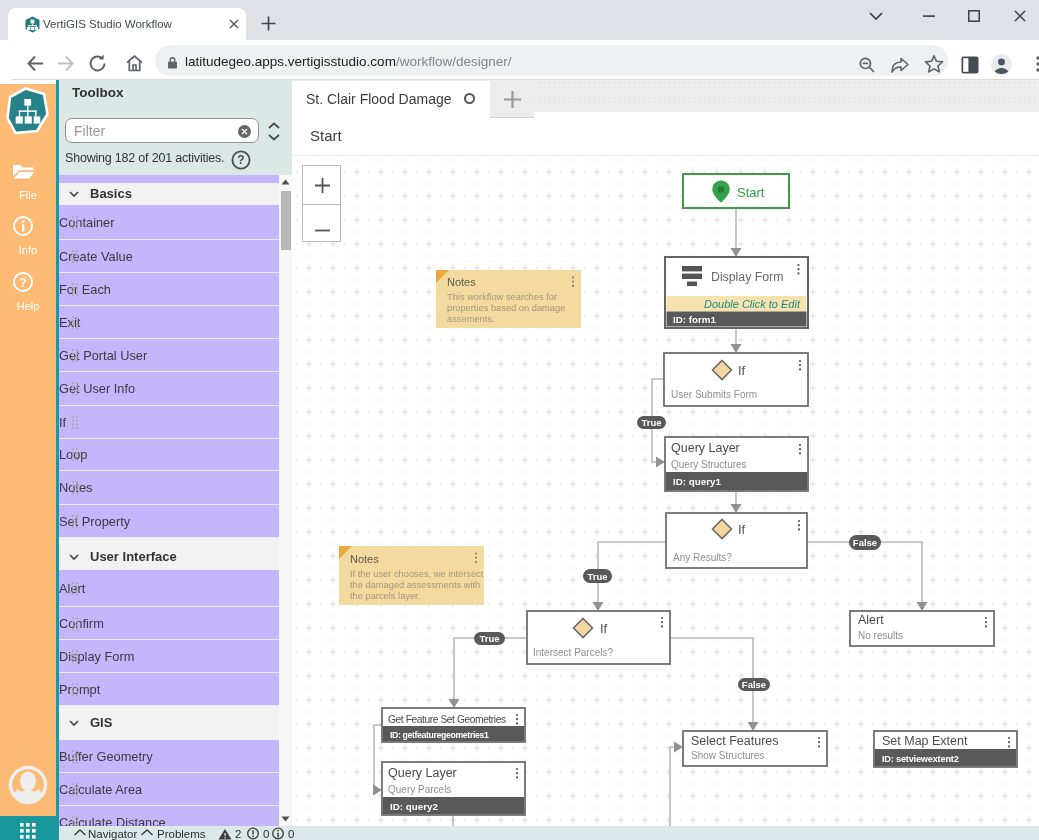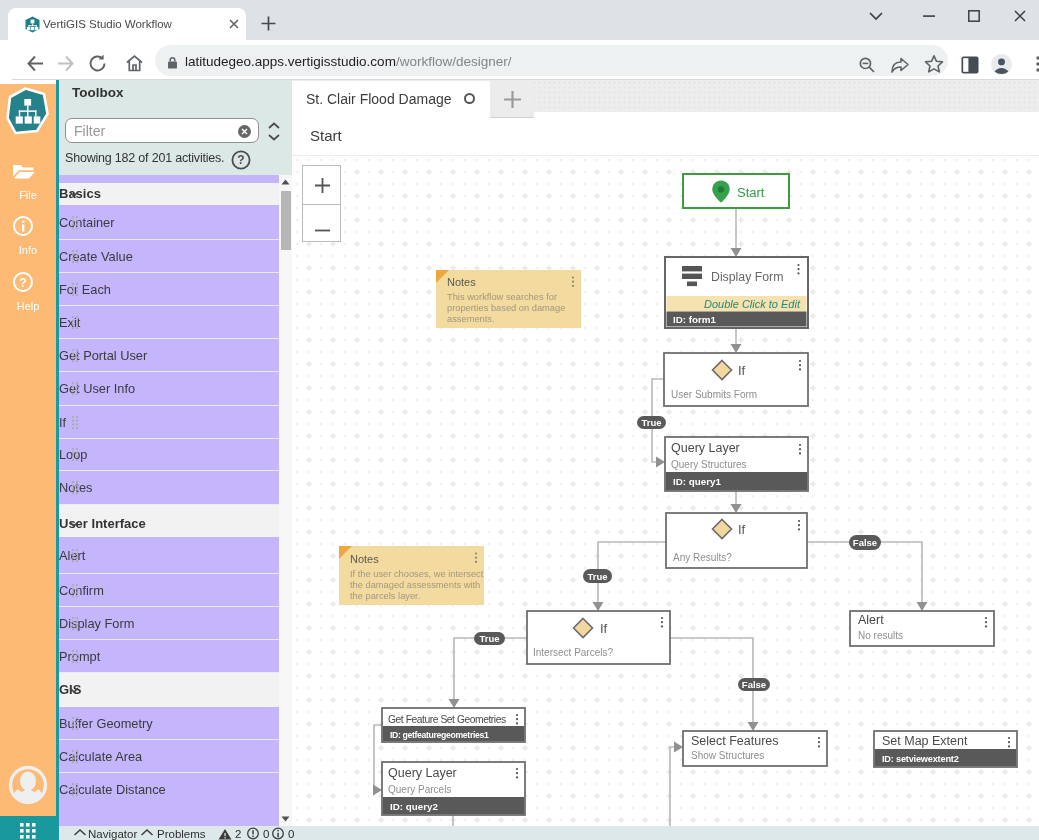--- a/index.html
+++ b/index.html
@@ -16,21 +16,21 @@
 #app { position:absolute; left:0; top:80px; width:1039px; height:760px; }
 #rail { position:absolute; left:0; top:4px; width:56px; height:760px; background:#fdba74; }
 #tealstrip { position:absolute; left:56px; top:0; width:3px; height:760px; background:#1b98a2; }
 #toolbox { position:absolute; left:59px; top:0; width:233px; height:746px; background:#c4b5fd; }
 #tbhead { position:absolute; left:0; top:0; width:233px; height:95px; background:#dce8e6; }
 #tbtitle { position:absolute; left:13px; top:5px; font-size:13.5px; font-weight:bold; color:#333; }
 #filter { position:absolute; left:6px; top:38px; width:194px; height:25px; background:#fff; border:1px solid #919191; border-radius:7px; }
 #filter span { position:absolute; left:8px; top:4px; color:#999; font-size:14px; }
 #showing { position:absolute; left:6px; top:71px; font-size:12.5px; color:#333; letter-spacing:-0.2px; }
 #tblist { position:absolute; left:0; top:103px; width:220px; height:651px; }
-.sect { position:relative; height:22px; background:#f2f2f2; line-height:22px; font-size:13px; font-weight:bold; color:#333; }
+.sect { position:relative; height:22px; background:#f2f2f2; line-height:22px; font-size:13px; font-weight:bold; color:#333; padding-left:31px; }
 .sect svg { position:absolute; left:9px; top:5px; }
 .item { position:relative; height:33px; line-height:33px; font-size:12.8px; color:#3b3b3b; border-bottom:1px solid #ebebeb; }
 .item svg { position:absolute; left:12px; top:9px; }
 #tbscroll { position:absolute; left:220px; top:95px; width:13px; height:651px; background:#f7f7f7; }
 #tbthumb { position:absolute; left:1.5px; top:16px; width:10px; height:59px; background:#b6b6b6; }
 
 #main { position:absolute; left:292px; top:0; width:747px; height:746px; }
 #dtabbar { position:absolute; left:0; top:0; width:747px; height:32px;
   background-image: radial-gradient(circle, #dfe0e1 0.9px, transparent 1.05px);
   background-size:5px 5px; background-color:#ededee; }
@@ -316,20 +316,32 @@
               <circle cx="2" cy="2" r="1.1"></circle>
               <circle cx="6" cy="2" r="1.1"></circle>
               <circle cx="2" cy="5.7" r="1.1"></circle>
               <circle cx="6" cy="5.7" r="1.1"></circle>
               <circle cx="2" cy="9.4" r="1.1"></circle>
               <circle cx="6" cy="9.4" r="1.1"></circle>
               <circle cx="2" cy="13.1" r="1.1"></circle>
               <circle cx="6" cy="13.1" r="1.1"></circle>
             </g>
           </svg>Notes</div>
+      <div class="item" style="height:33px;line-height:33px"><svg style="top:9px" width="8" height="15" viewBox="0 0 8 15">
+            <g fill="#a9a9a9">
+              <circle cx="2" cy="2" r="1.1"></circle>
+              <circle cx="6" cy="2" r="1.1"></circle>
+              <circle cx="2" cy="5.7" r="1.1"></circle>
+              <circle cx="6" cy="5.7" r="1.1"></circle>
+              <circle cx="2" cy="9.4" r="1.1"></circle>
+              <circle cx="6" cy="9.4" r="1.1"></circle>
+              <circle cx="2" cy="13.1" r="1.1"></circle>
+              <circle cx="6" cy="13.1" r="1.1"></circle>
+            </g>
+          </svg>Set Property</div>
       <div class="sect" style="height:32px;line-height:26px;padding-top:6px"><svg style="top:13px" width="12" height="12" viewBox="0 0 12 12">
             <path d="M2 4 L6 8 L10 4" fill="none" stroke="#444" stroke-width="1.6"></path>
           </svg>User Interface</div>
       <div class="item" style="height:37px;line-height:37px"><svg style="top:11px" width="8" height="15" viewBox="0 0 8 15">
             <g fill="#a9a9a9">
               <circle cx="2" cy="2" r="1.1"></circle>
               <circle cx="6" cy="2" r="1.1"></circle>
               <circle cx="2" cy="5.7" r="1.1"></circle>
               <circle cx="6" cy="5.7" r="1.1"></circle>
               <circle cx="2" cy="9.4" r="1.1"></circle>

